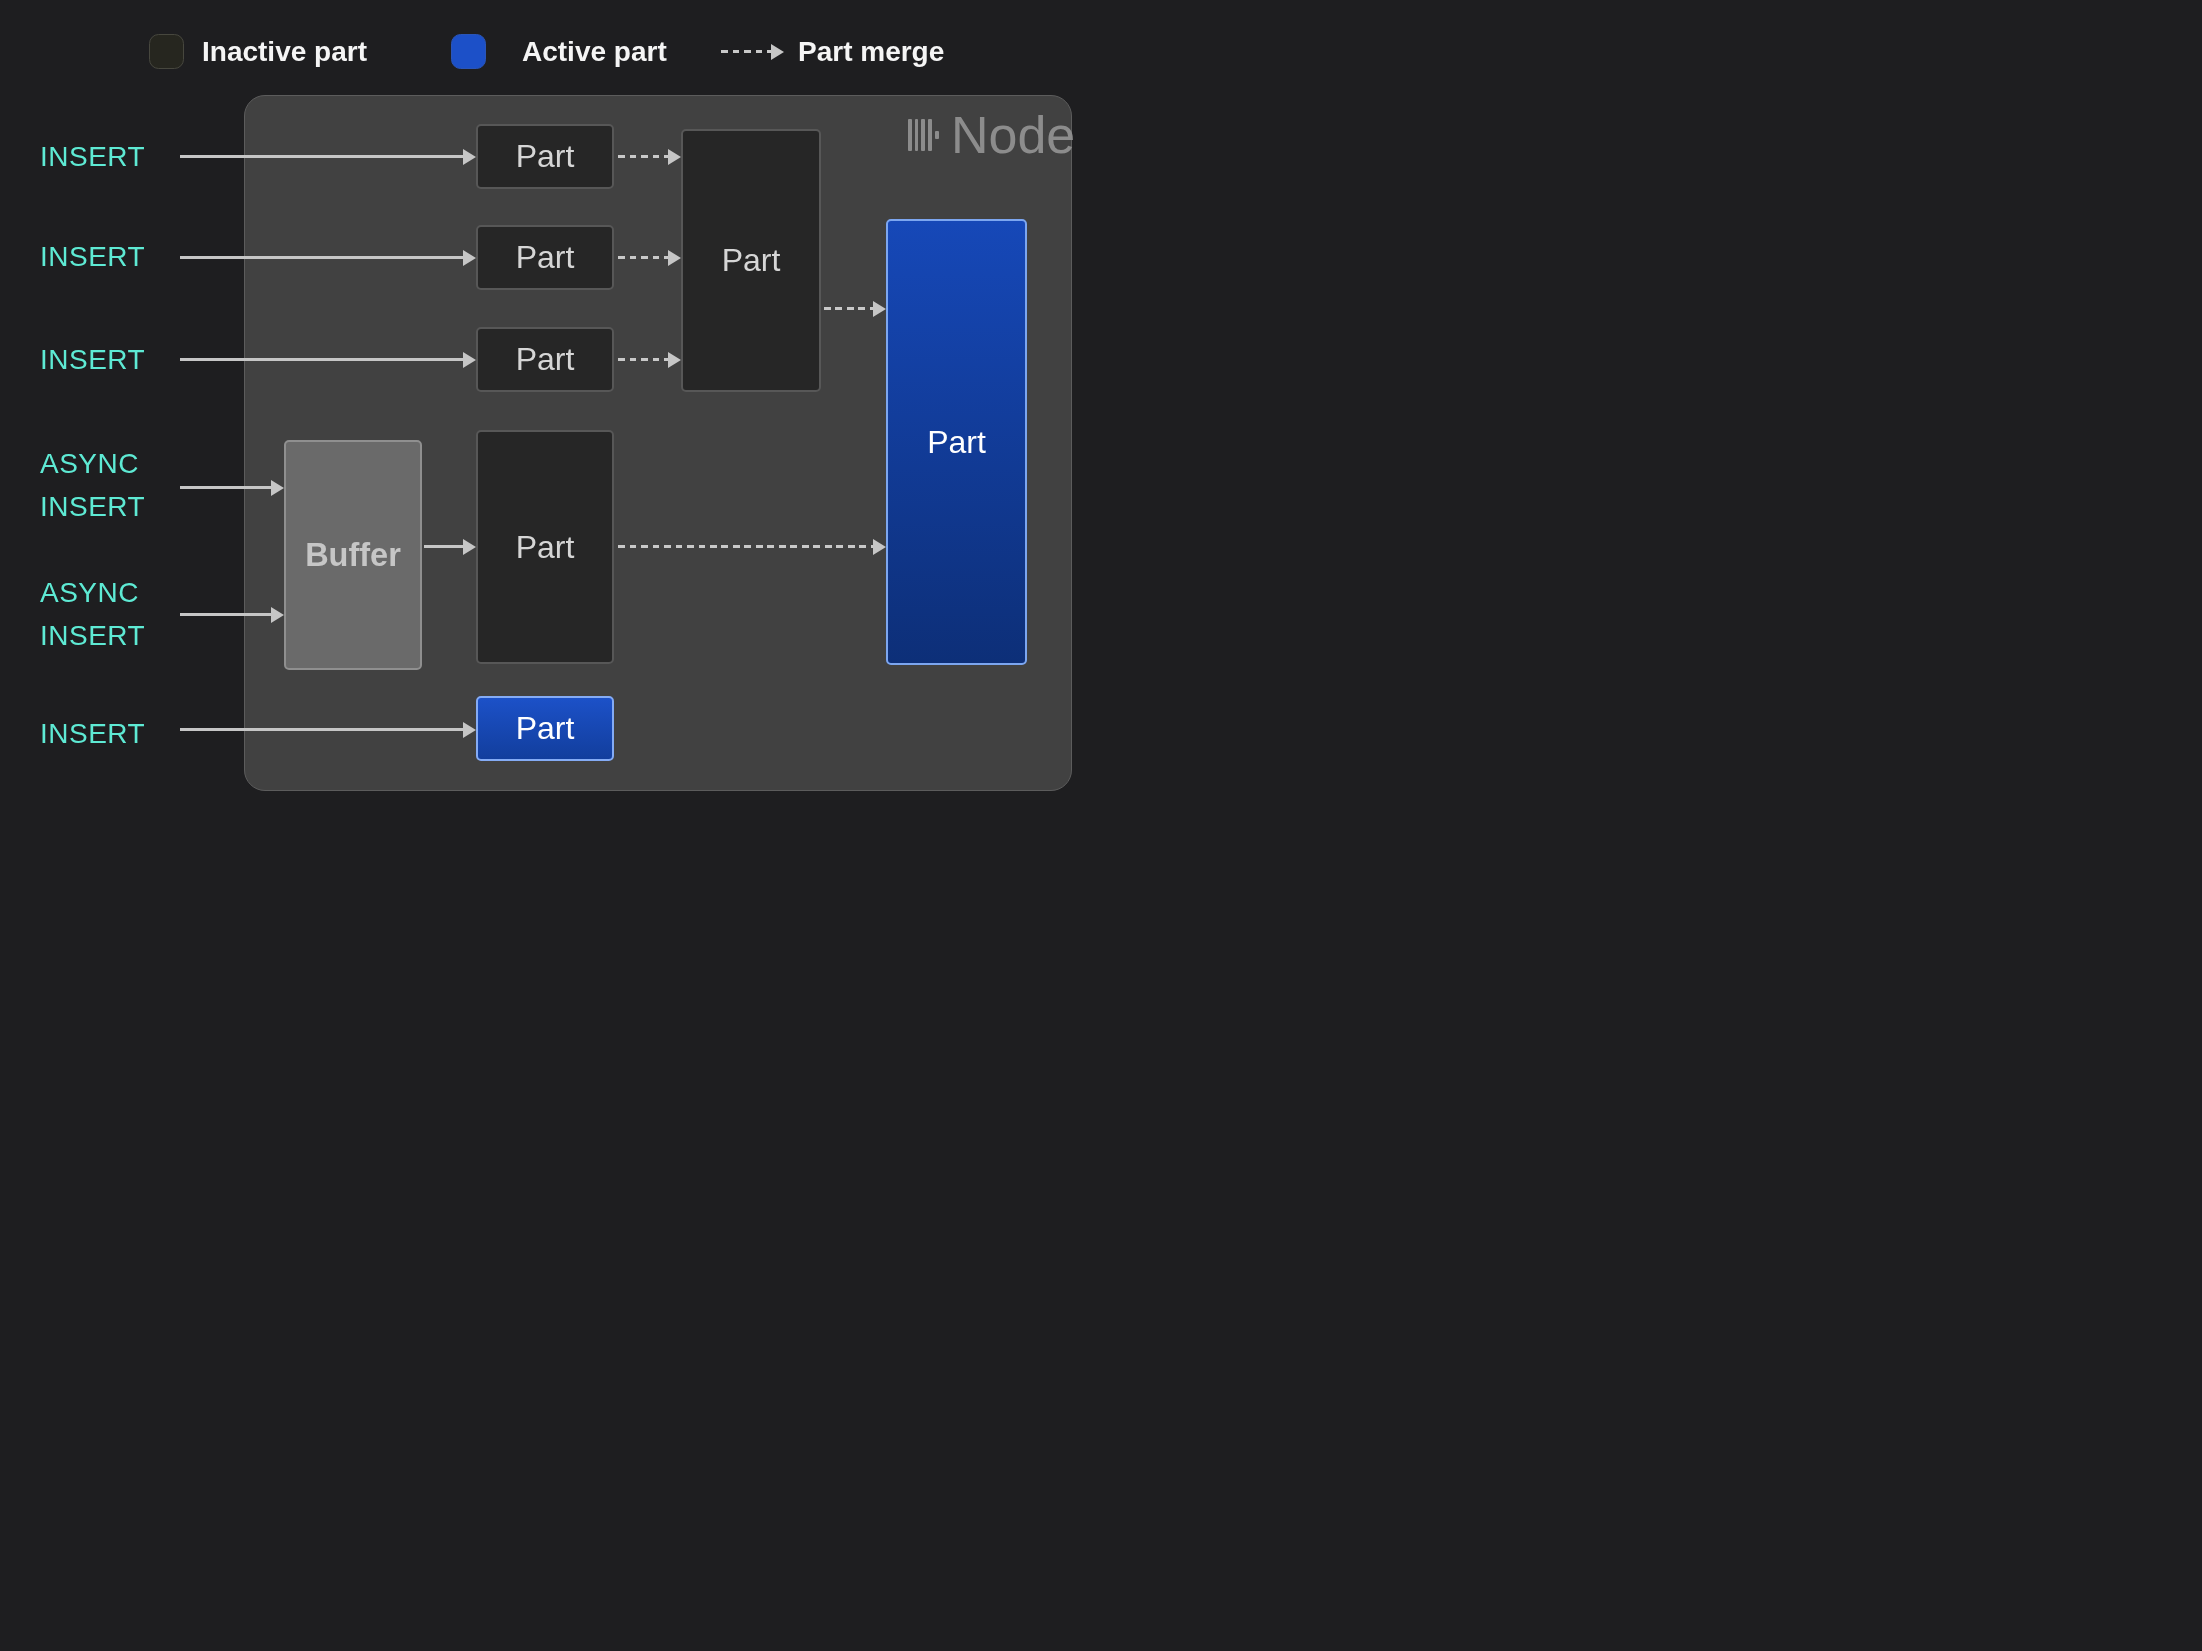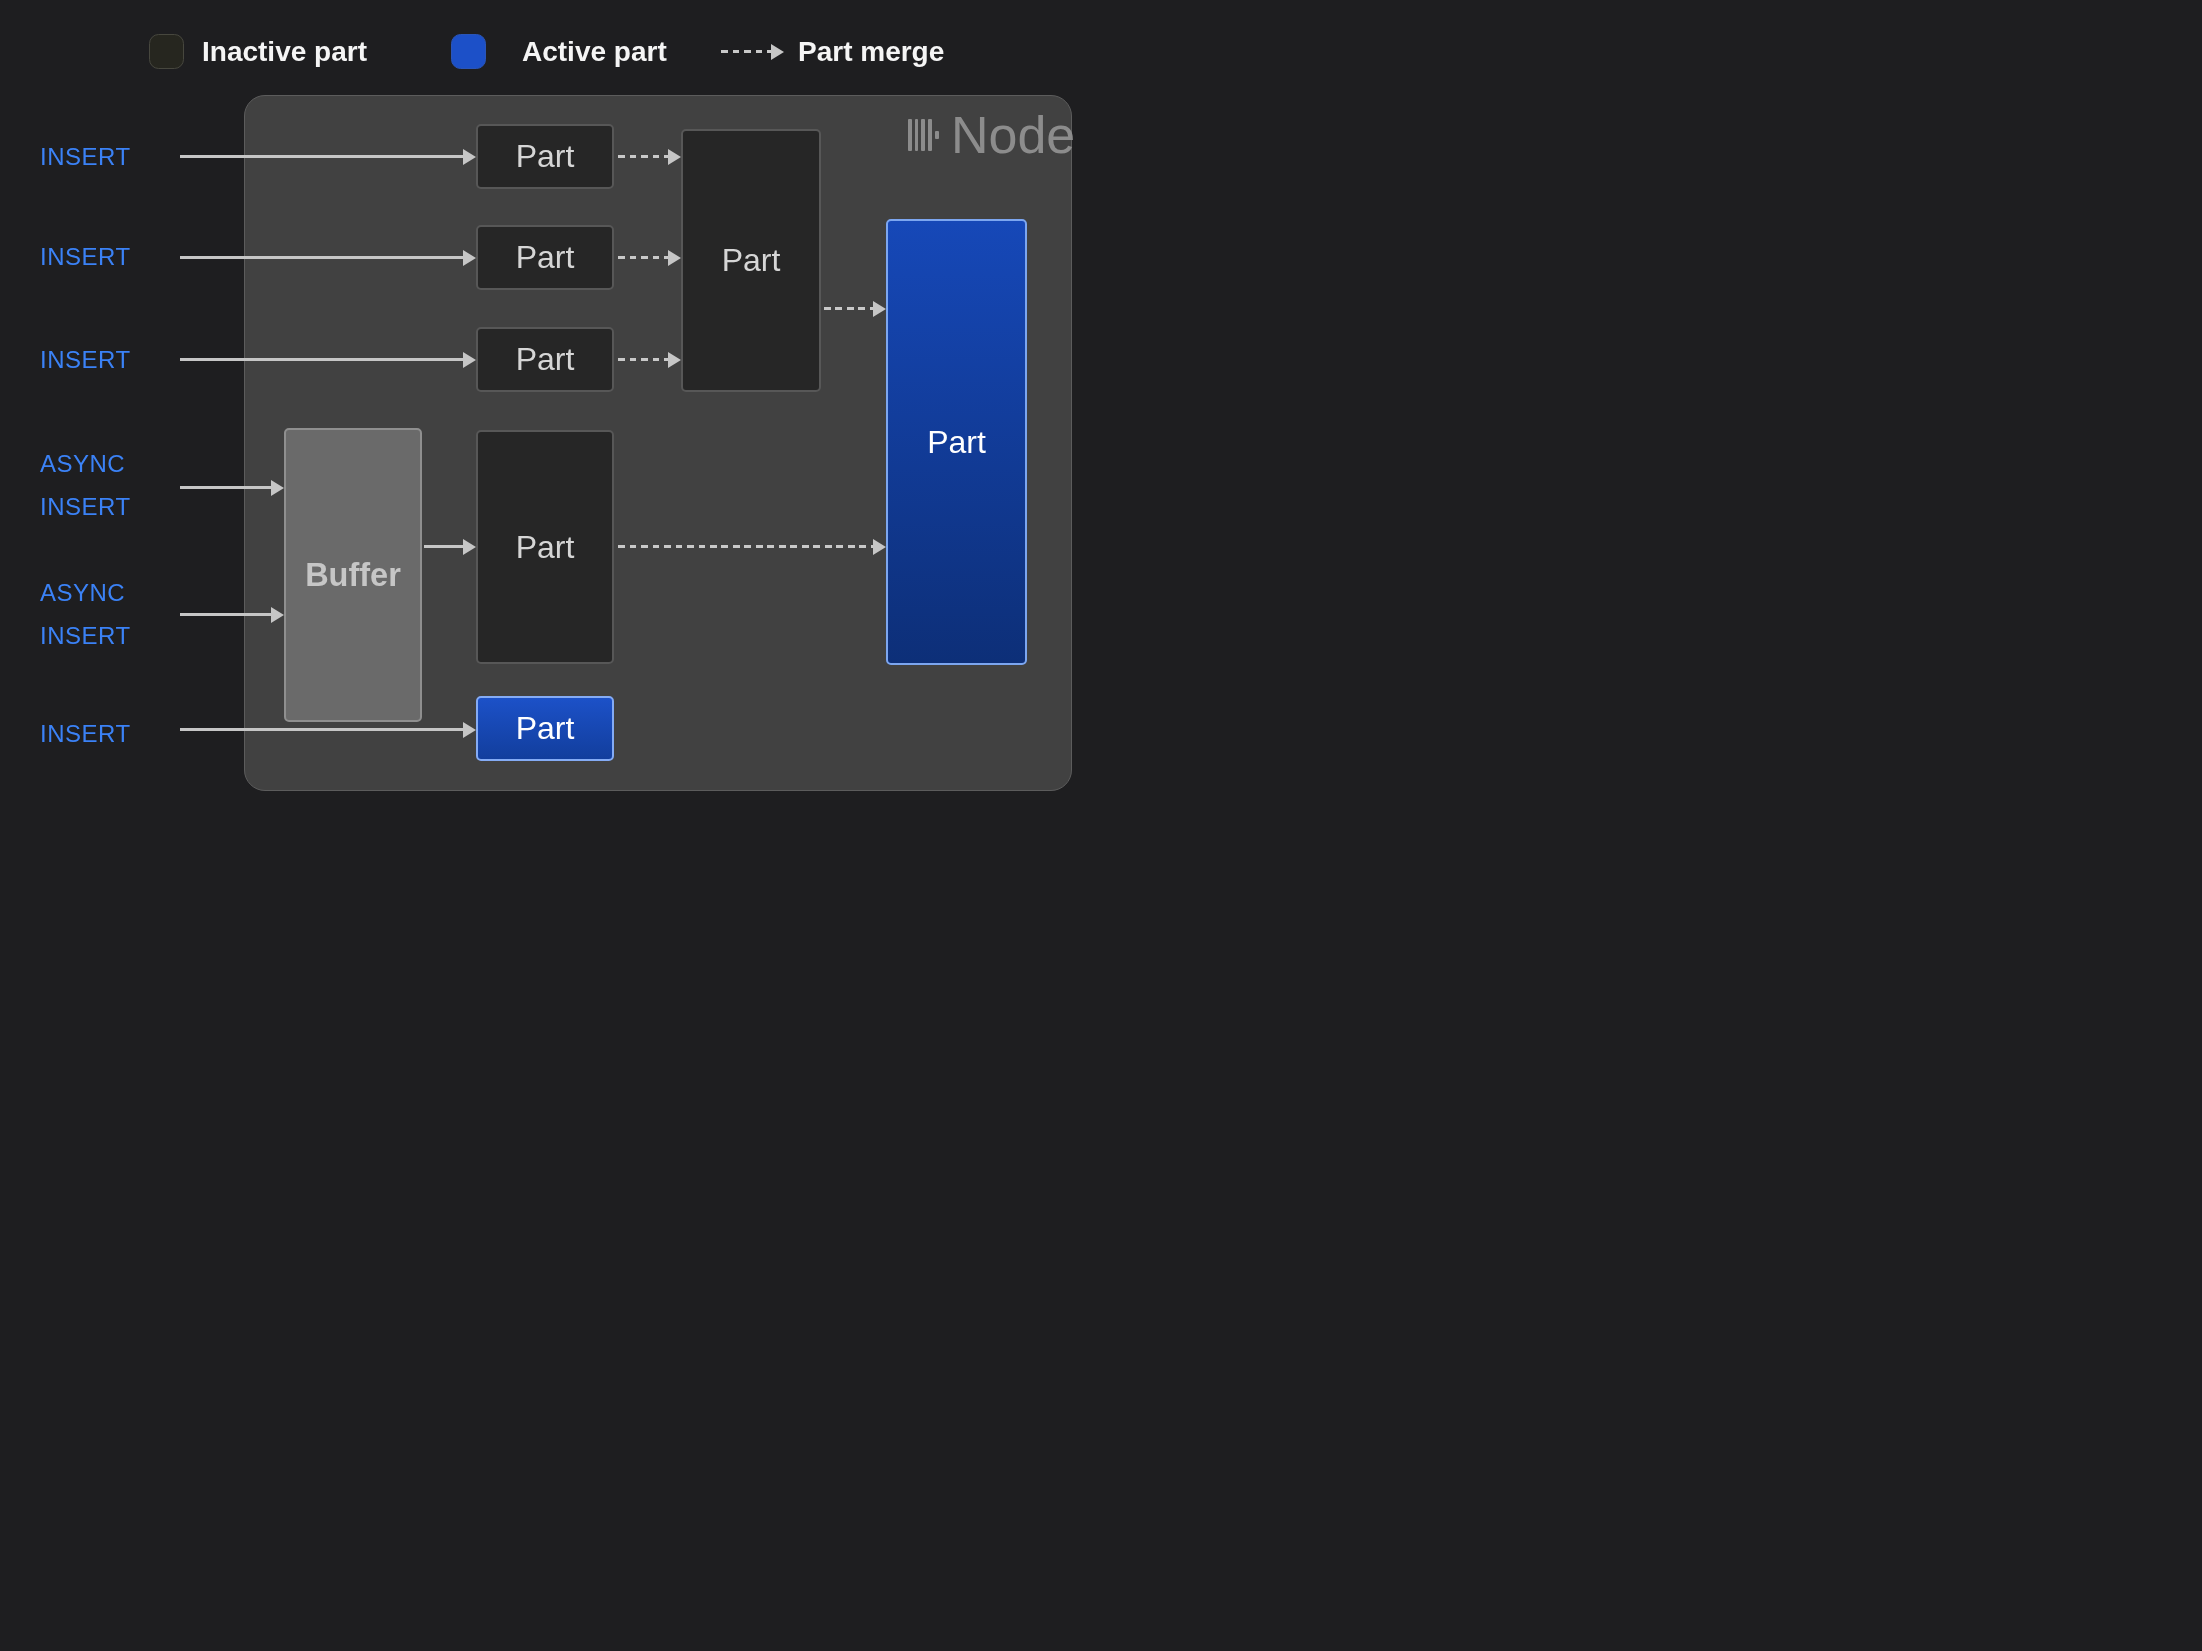--- a/index.html
+++ b/index.html
@@ -24,21 +24,21 @@
   }
   .node-title{
     position:absolute;left:908px;top:105px;display:flex;align-items:center;gap:12.4px;
     color:#8c8c8c;font-size:52px;font-weight:500;
   }
   .ch-logo{display:flex;align-items:center;gap:2.9px;height:32px;}
   .ch-logo i{display:block;width:3.8px;height:32px;background:#8c8c8c;border-radius:1px;}
   .ch-logo i.dot{height:7.6px;}
   
   .io-label{
-    position:absolute;left:40px;color:#3b82f6;font-size:24px;font-weight:400;
+    position:absolute;left:40px;color:#5eead4;font-size:28px;font-weight:400;
     line-height:43px;letter-spacing:0.5px;white-space:nowrap;
   }
   
   .box{
     position:absolute;display:flex;align-items:center;justify-content:center;
     border-radius:5px;box-sizing:border-box;font-size:32px;font-weight:500;
   }
   .box.dark{background:#262626;border:2.4px solid #575757;color:#d6d6d6;}
   .box.buffer{background:#6a6a6a;border:2.9px solid #8f8f8f;color:#c6c6c6;font-weight:600;font-size:32.5px;}
   .box.blue-big{background:linear-gradient(180deg,#1648b8 0%,#0d2f78 100%);border:2.4px solid #7ca6f0;color:#ffffff;}
@@ -160,21 +160,21 @@
   </div>
 
   <div class="box dark" style="left:681px;top:129px;width:140px;height:263px;">
     <span>Part</span>
   </div>
 
   <div class="box blue-big" style="left:886px;top:219px;width:141px;height:446px;">
     <span>Part</span>
   </div>
 
-  <div class="box buffer" style="left:284px;top:428px;width:138px;height:294px;">
+  <div class="box buffer" style="left:284px;top:440px;width:138px;height:230px;">
     <span>Buffer</span>
   </div>
 
   <div class="box dark" style="left:476px;top:430px;width:138px;height:234px;">
     <span>Part</span>
   </div>
 
   <div class="box blue-small" style="left:476px;top:696px;width:138px;height:65px;">
     <span>Part</span>
   </div>

